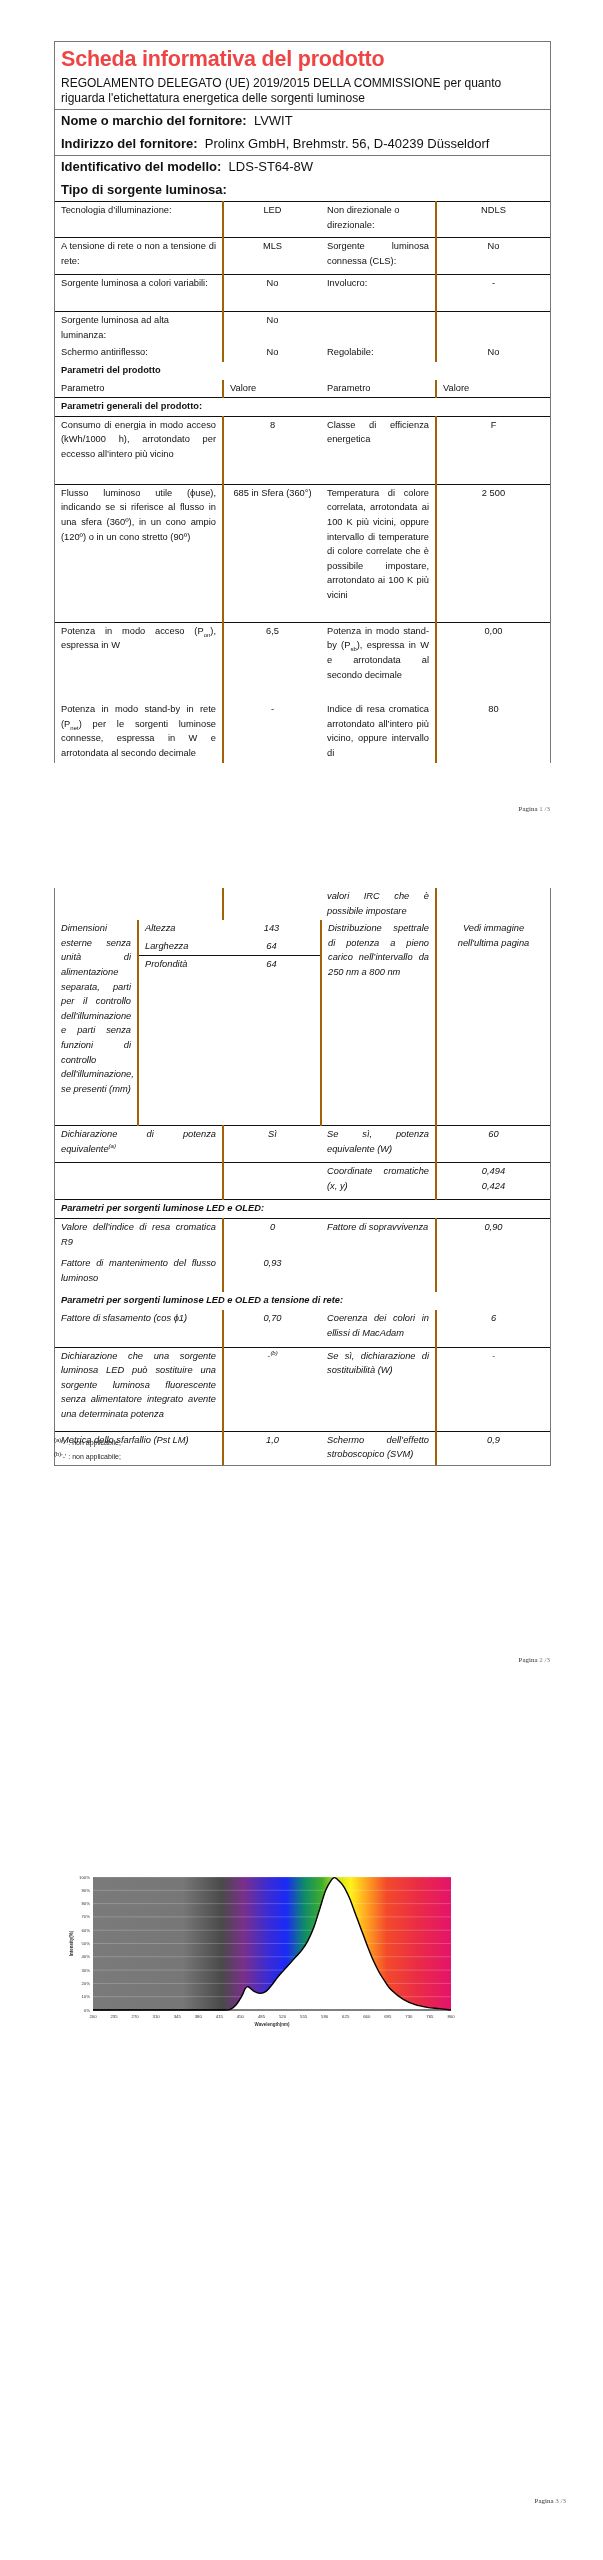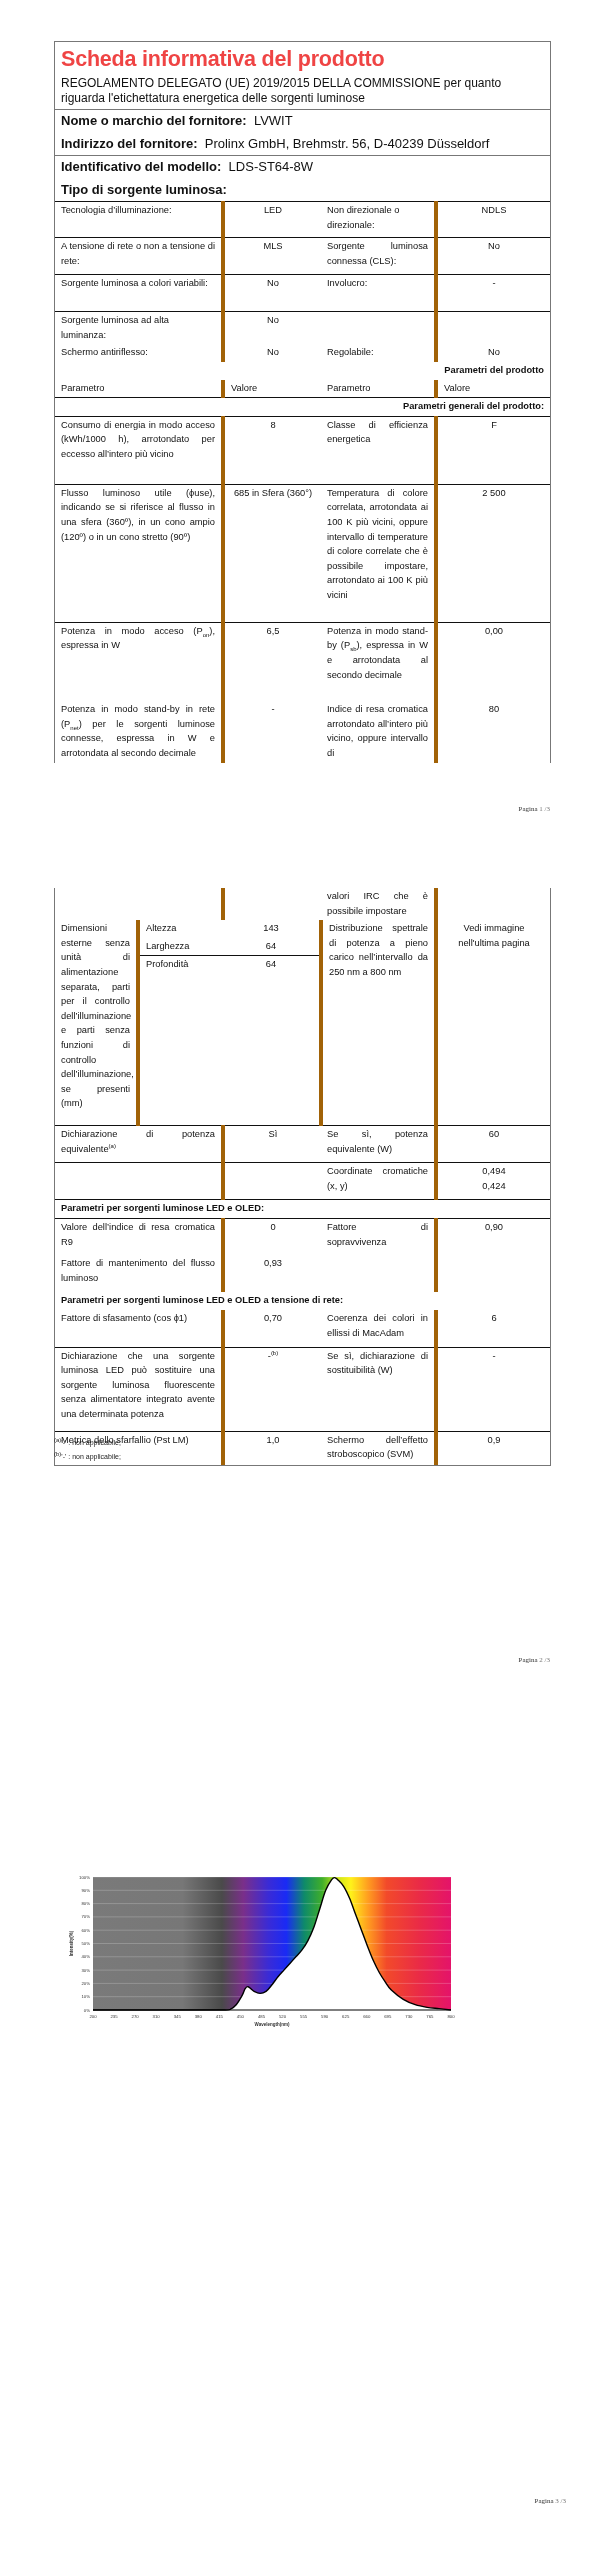--- a/index.html
+++ b/index.html
@@ -5,35 +5,35 @@
   * { box-sizing: border-box; margin: 0; padding: 0; }
   html, body { width: 603px; height: 2560px; background: #fff; }
   body { position: relative; font-family: "Liberation Sans", sans-serif; color: #111; font-size: 9.6px; line-height: 14.6px; }
   .page { position: absolute; left: 0; width: 603px; }
   .page1 { top: 0; height: 853px; }
   .page2 { top: 853px; height: 853px; }
   .page3 { top: 1706px; height: 854px; margin-left: 16px; }
 
   .doc { position: absolute; left: 54px; width: 497px; border-left: 1px solid #777; border-right: 1px solid #777; }
   .doc1 { top: 41px; border-top: 1px solid #777; }
-  .doc2 { top: 35px; }
+  .doc2 { top: 35px; font-style: italic; }
 
   .title { font-size: 21.5px; line-height: 26px; font-weight: bold; color: #ef4444; padding: 4px 6px 2px; letter-spacing: -0.2px; }
   .sub { padding: 2px 6px 4px; font-size: 12px; line-height: 14.6px; }
   .hr { border-top: 1px solid #777; }
   .line { padding: 3px 6px; font-size: 13px; line-height: 16.5px; }
   .line b { font-weight: bold; }
 
   table { width: 100%; border-collapse: collapse; table-layout: fixed; }
   td { vertical-align: top; padding: 1px 6px 2px; font-size: 9.3px; line-height: 14.6px; }
   td.c { text-align: center; }
   td.j { text-align: justify; }
-  .vb { border-left: 4px solid #a16207; }
+  .vb { border-left: 2px solid #a16207; }
   .tb { border-top: 1px solid #111; }
-  .sect { text-align: right; font-weight: bold; }
+  .sect { text-align: left; font-weight: bold; }
   .bsect { font-weight: bold; }
   sub, sup { font-size: 6px; line-height: 0; }
 
   .pagenum { position: absolute; right: 53px; font-family: "Liberation Serif", serif; font-size: 7px; color: #333; }
   .pagenum .cur { color: #777; }
 
   .footnote { position: absolute; left: 54px; font-size: 7px; line-height: 10px; color: #222; }
 
   .chart { position: absolute; left: 50px; top: 160px; width: 400px; height: 170px; }
   .chart svg text { font-family: "Liberation Sans", sans-serif; }

